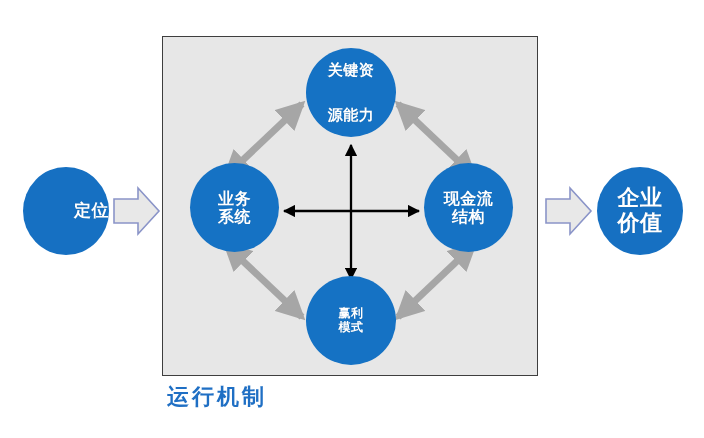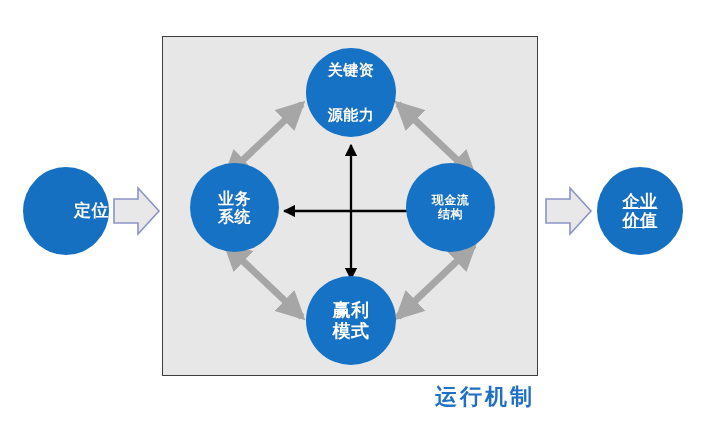--- a/index.html
+++ b/index.html
@@ -45,49 +45,48 @@
   #circle-positioning {
     left: 23px;  top: 167px;
     width: 86px; height: 88px;
     font-size: 17px;
     background: #1670c2;
     align-items: flex-end;
   }
   #circle-enterprise-value {
     left: 597px; top: 167px;
     width: 86px; height: 88px;
-    font-size: 17px;
+    font-size: 22px;
     background: #1670c2;
-    text-decoration: underline;
   }
 
   #circle-key-resources {
     left: 306px; top: 48px;
     width: 90px;  height: 89px;
     font-size: 15px;
     background: #1572c4;
     gap: 28px;
   }
   #circle-business-system {
     left: 190px; top: 163px;
     width: 89px;  height: 89px;
     font-size: 16px;
     background: #1572c4;
     align-items: center;
   }
   #circle-cashflow {
-    left: 406px; top: 163px;
+    left: 424px; top: 163px;
     width: 89px;  height: 89px;
-    font-size: 12px;
+    font-size: 16px;
     background: #1572c4;
   }
   #circle-profit-model {
     left: 306px; top: 276px;
     width: 90px;  height: 89px;
-    font-size: 18px;
+    font-size: 12px;
     background: #1572c4;
   }
 
   
   #mechanism-box {
     position: absolute;
     left: 162px;  top: 36px;
     width: 376px; height: 340px;
     background: #e7e7e7;
     border: 1.6px solid #3e3e3e;
@@ -107,23 +106,23 @@
     position: absolute;
     left: 0; top: 0;
     width: 704px; height: 438px;
     z-index: 3;
     pointer-events: none;
   }
 
   
   #mechanism-caption {
     position: absolute;
-    left: 159px;  top: 382px;
+    left: 167px;  top: 382px;
     width: 376px;
-    text-align: right;
+    text-align: left;
     color: #1f6fc4;
     font-size: 22px;
     font-weight: bold;
     letter-spacing: 3px;
     z-index: 7;
   }
 </style>
 </head>
 <body>
 

